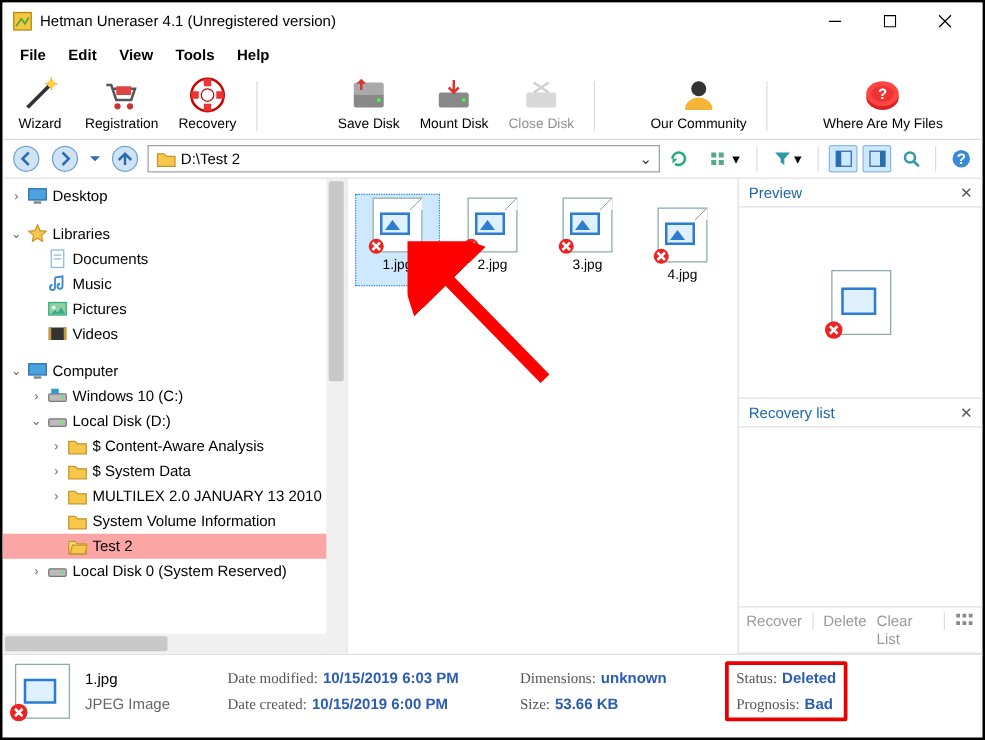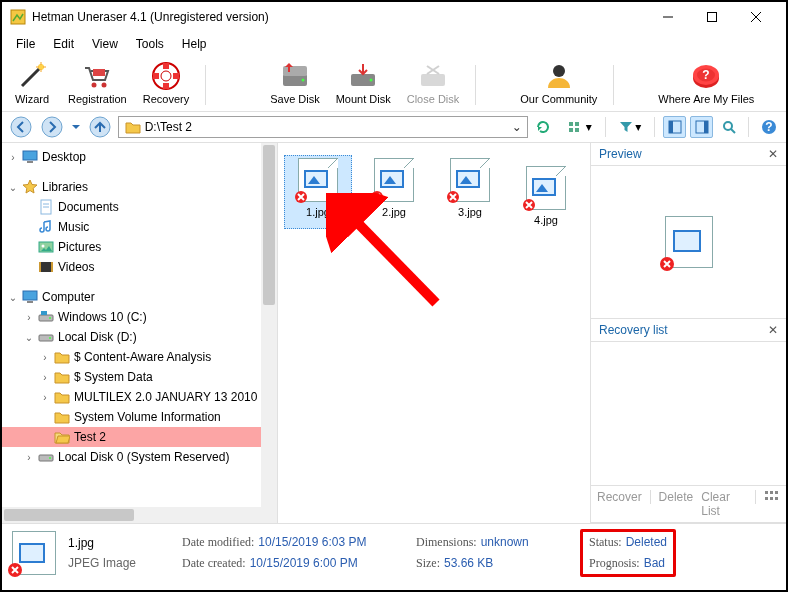--- a/index.html
+++ b/index.html
@@ -7,21 +7,21 @@
 
 
 .titlebar { height: 30px; display: flex; align-items: center; padding: 0 8px; background: #fff; }
 .titlebar .app-icon { width: 16px; height: 16px; margin-right: 6px; }
 .titlebar .title { flex: 1; font-size: 12px; }
 .titlebar .winbtns { display: flex; }
 .titlebar .winbtn { width: 44px; height: 30px; display: flex; align-items: center; justify-content: center; cursor: pointer; }
 
 
 .menubar { display: flex; padding: 2px 6px; gap: 2px; }
-.menubar .menuitem { padding: 3px 8px; cursor: pointer; }
+.menubar .menuitem { padding: 3px 8px; cursor: pointer; font-weight: bold; }
 
 
 .toolbar { display: flex; align-items: flex-end; padding: 4px 6px 6px; gap: 8px; border-bottom: 1px solid #e0e0e0; }
 .tbtn { display: flex; flex-direction: column; align-items: center; cursor: pointer; padding: 0 4px; min-width: 48px; }
 .tbtn.disabled { opacity: 0.45; cursor: default; }
 .tbtn .ticon { width: 32px; height: 32px; display: flex; align-items: center; justify-content: center; }
 .tbtn .tlabel { font-size: 11px; margin-top: 1px; white-space: nowrap; }
 .tsep { width: 1px; height: 40px; background: #ddd; margin: 0 4px; }
 
 
@@ -73,21 +73,21 @@
 .rec-actions { display:flex; align-items:flex-start; padding:4px 6px; gap:8px; color:#999; border-top:1px solid #e0e0e0; justify-content:flex-end;}
 .rec-actions .ract { cursor:pointer; }
 .rec-actions .rsep { width:1px; height:14px; background:#ddd; }
 
 
 .details { height:58px; border-top:1px solid #e0e0e0; display:flex; align-items:center; padding:6px 10px; gap:4px; }
 .details .bigicon { width:44px; height:44px; position:relative; margin-right:8px; }
 .details .col { display:flex; flex-direction:column; gap:6px; }
 .details .row { display:flex; }
 .details .k { color:#555;font-family:Liberation Serif, serif; }
-.details .v { color:#2a5db0; margin-left:4px; }
+.details .v { color:#2a5db0; margin-left:4px;font-weight:bold; }
 .redbox { border:3px solid #e80000; padding:3px 6px; border-radius:2px; }
 
 
 .arrow-ann { position:absolute; pointer-events:none; }
 
 
 svg { display:block; }
 </style>
 </head>
 <body>

